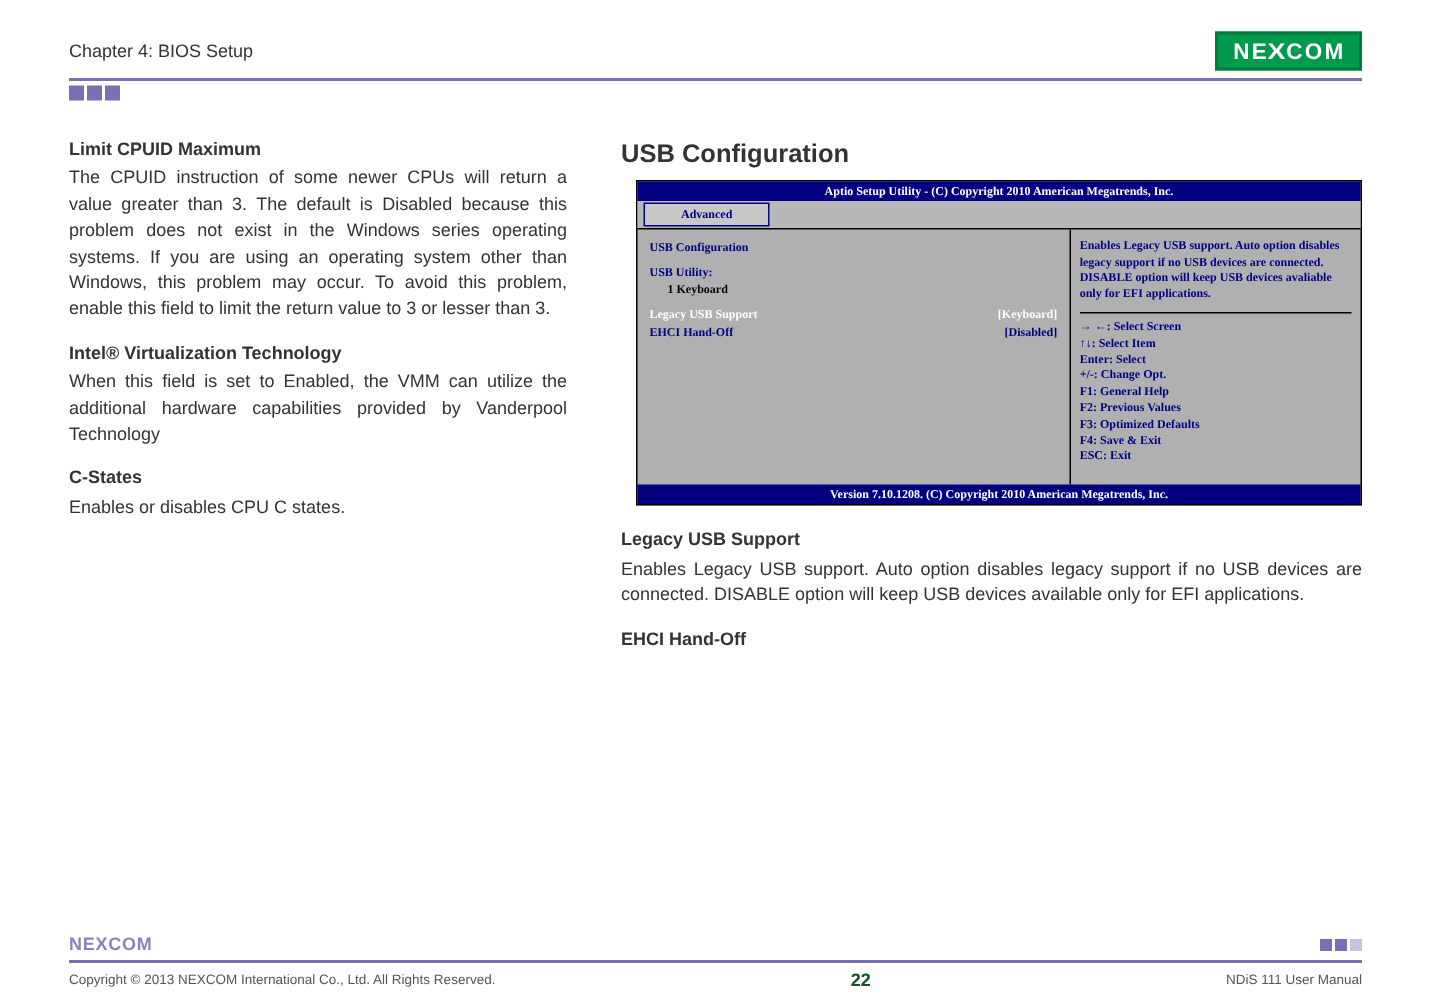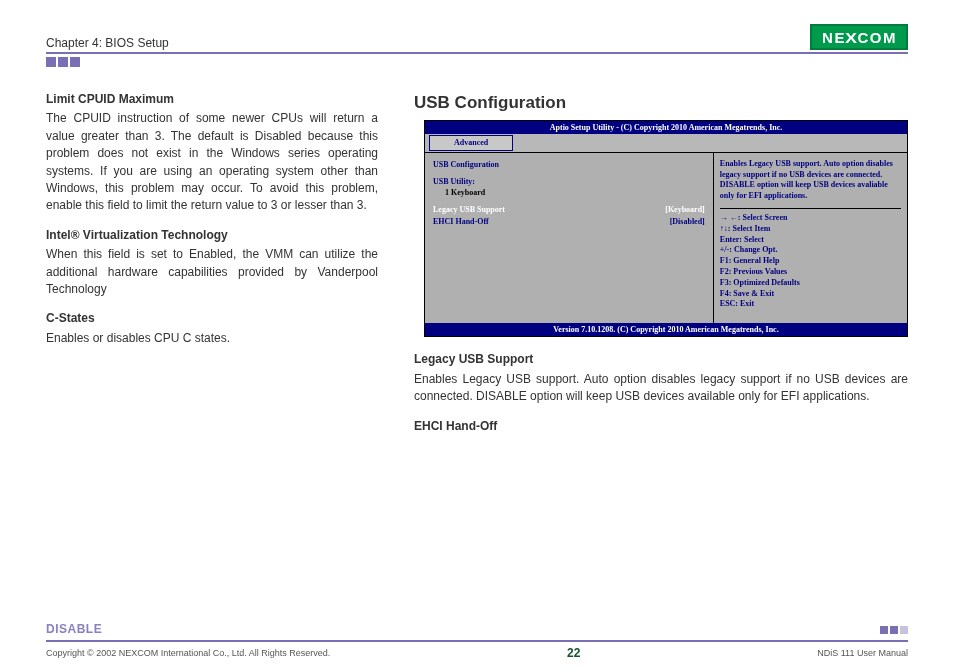--- a/index.html
+++ b/index.html
@@ -5,21 +5,21 @@
   * { box-sizing: border-box; margin: 0; padding: 0; }
   body {
     width: 954px;
     height: 672px;
     font-family: "Segoe UI", Arial, sans-serif;
     background: #fff;
     color: #333;
     position: relative;
     padding: 18px 46px 0 46px;
   }
-  .header { display: flex; justify-content: space-between; align-items: flex-end; height: 32px; }
+  .header { display: flex; justify-content: space-between; align-items: center; height: 32px; }
   .chapter { font-size: 12px; color: #333; }
   .logo-top { background: #009a4d; border: 2px solid #007a3d; height: 26px; padding: 0 10px; display: flex; align-items: center; gap: 1px; }
   .logo-top .w { color: #fff; font-weight: 800; font-size: 15px; letter-spacing: 0.5px; font-family: Arial, sans-serif; }
   .hr-top { height: 2px; background: #7a6fb5; margin-top: 2px; margin-bottom: 2px; }
   .decor-sq { display: flex; gap: 2px; margin-top: 3px; }
   .decor-sq span { width: 10px; height: 10px; background: #7a6fb5; display: inline-block; }
 
   .content { display: flex; gap: 36px; margin-top: 24px; }
   .col { flex: 1; font-size: 12px; line-height: 1.45; }
   .col .h2 { font-size: 17px; font-weight: 600; color: #333; margin-bottom: 4px; }
@@ -126,25 +126,25 @@
     </div>
 
     <div class="bold">Legacy USB Support</div>
     <p>Enables Legacy USB support. Auto option disables legacy support if no USB devices are connected. DISABLE option will keep USB devices available only for EFI applications.</p>
 
     <div class="bold">EHCI Hand-Off</div>
   </div>
 </div>
 
 <div class="footer">
-  <div class="footer-logo">DISABLE</div>
+  <div class="footer-logo">NEXCOM</div>
   <div class="footer-sq">
       <span></span>
       <span></span>
       <span></span>
     </div>
   <div class="hr-bot"></div>
   <div class="footer-row">
-    <span>Copyright © 2002 NEXCOM International Co., Ltd. All Rights Reserved.</span>
+    <span>Copyright © 2013 NEXCOM International Co., Ltd. All Rights Reserved.</span>
     <span class="pg-num">22</span>
     <span>NDiS 111 User Manual</span>
   </div>
 </div>
 
 </body></html>

